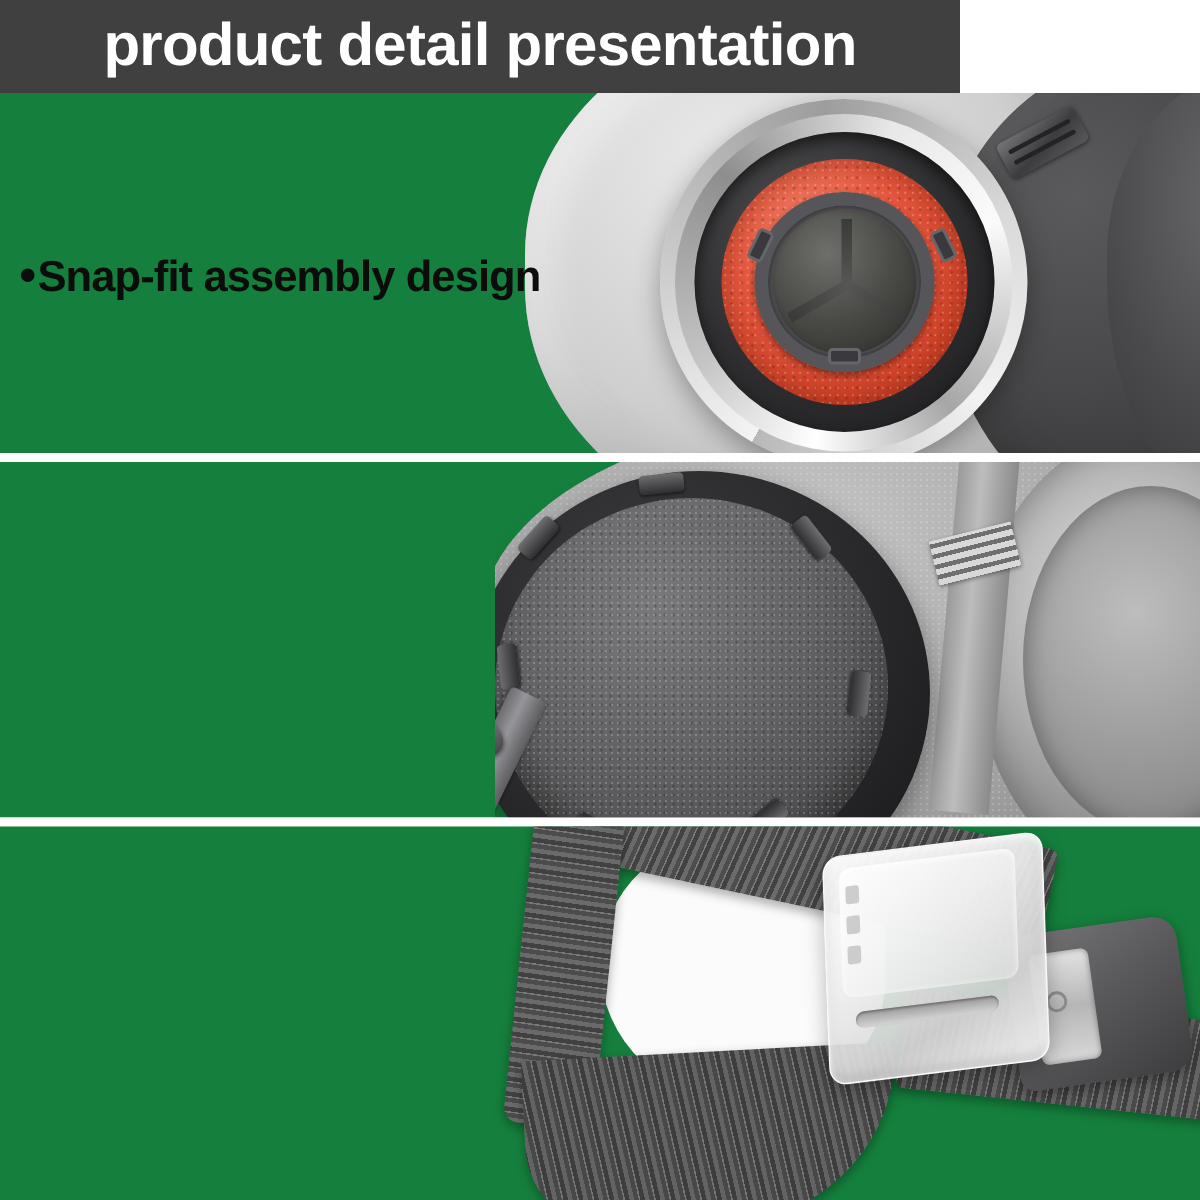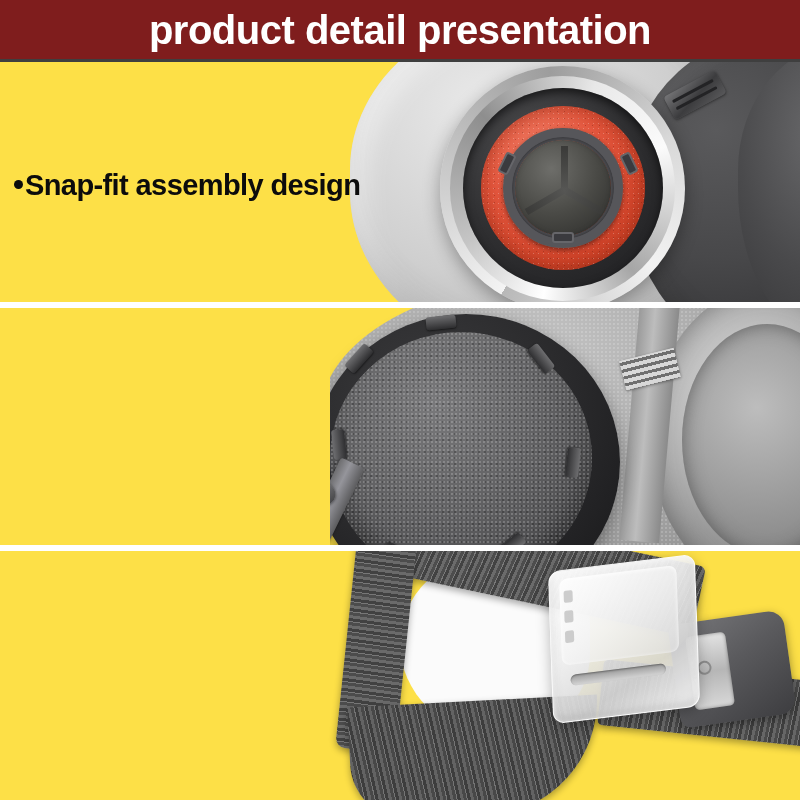--- a/index.html
+++ b/index.html
@@ -15,22 +15,22 @@
   #page {
     position:relative;
     width:800px; height:800px;
     background:#ffffff;
   }
 
   
   .header-bar {
     position:absolute;
     left:0; top:0;
-    width:800px; height:62px;
-    background:#7f1d1d;
+    width:640px; height:62px;
+    background:#404040;
     display:flex;
     align-items:center;
     justify-content:center;
     overflow:hidden;
   }
   .header-bar::after{
     content:"";
     position:absolute; left:0; right:0; bottom:0; height:3px;
     background:#3f3f3f;
   }
@@ -41,21 +41,21 @@
     letter-spacing:-0.5px;
     line-height:1;
     padding-bottom:2px;
     white-space:nowrap;
   }
 
   
   .panel {
     position:absolute;
     left:0; width:800px;
-    background:#fde047;
+    background:#15803d;
     overflow:hidden;
     padding-left:48px;
   }
   #panel-1 { top:62px;  height:240px; }
   #panel-2 { top:308px; height:237px; }
   #panel-3 { top:551px; height:249px; }
 
   .divider {
     position:absolute; left:0; width:800px; height:6px;
     background:#ffffff;

